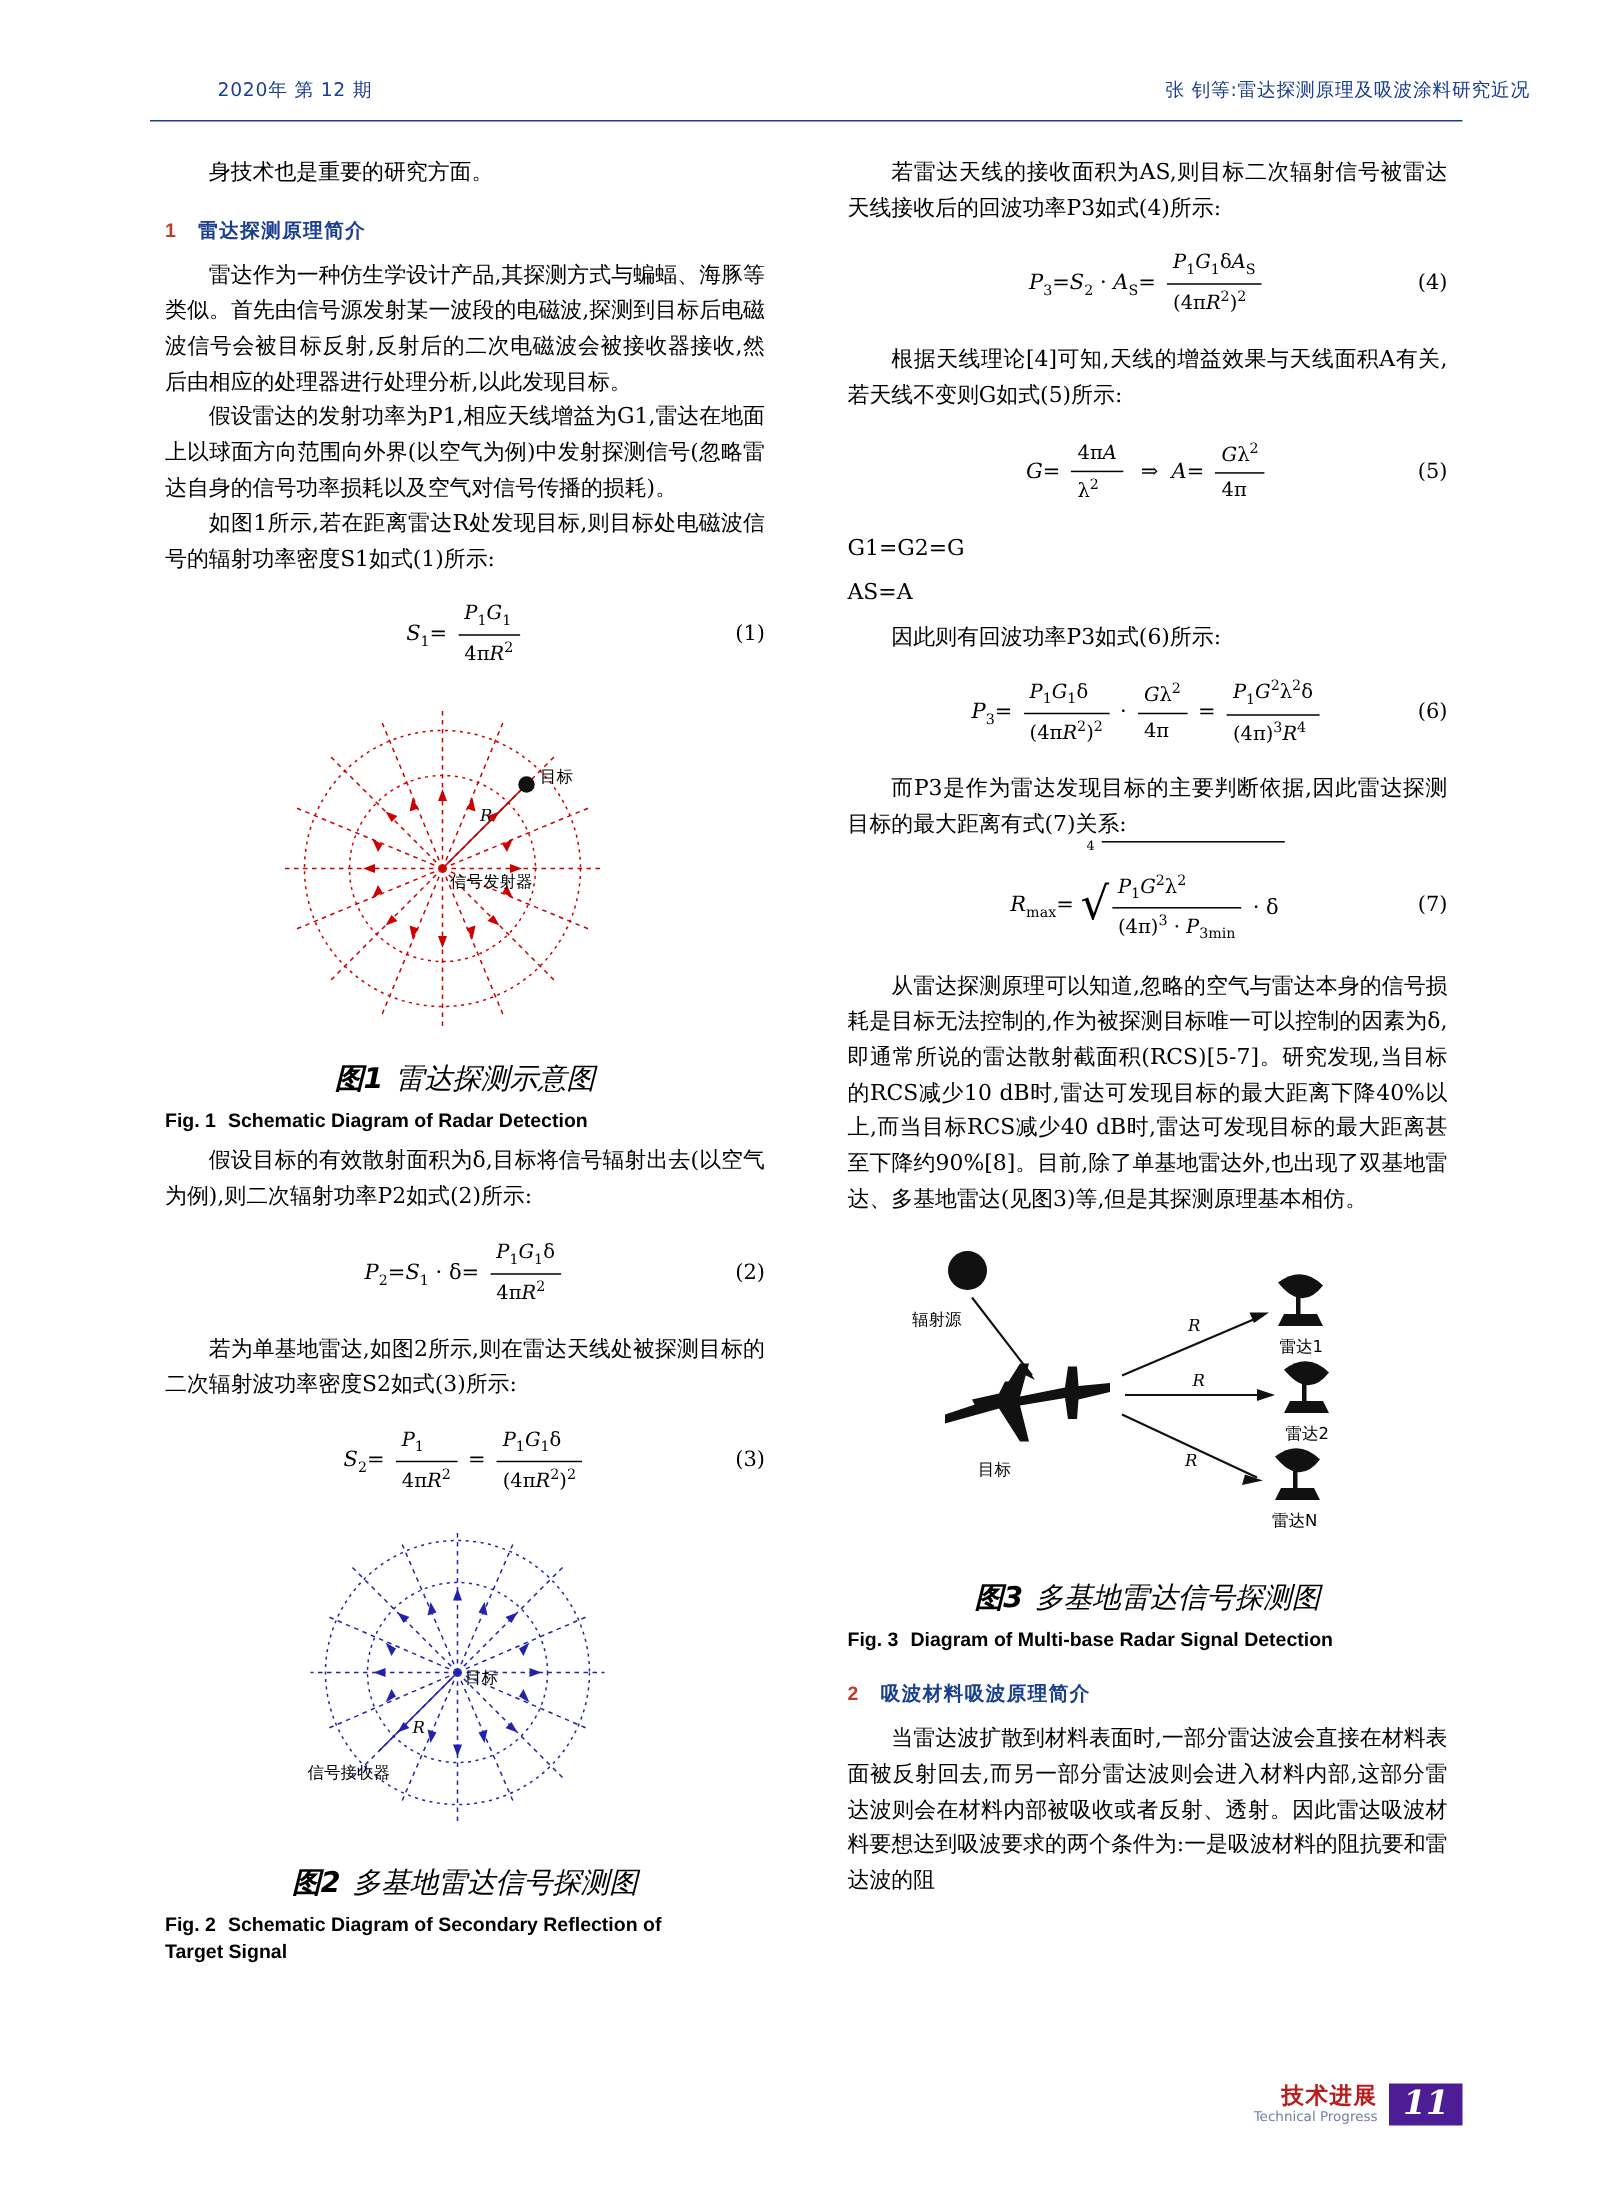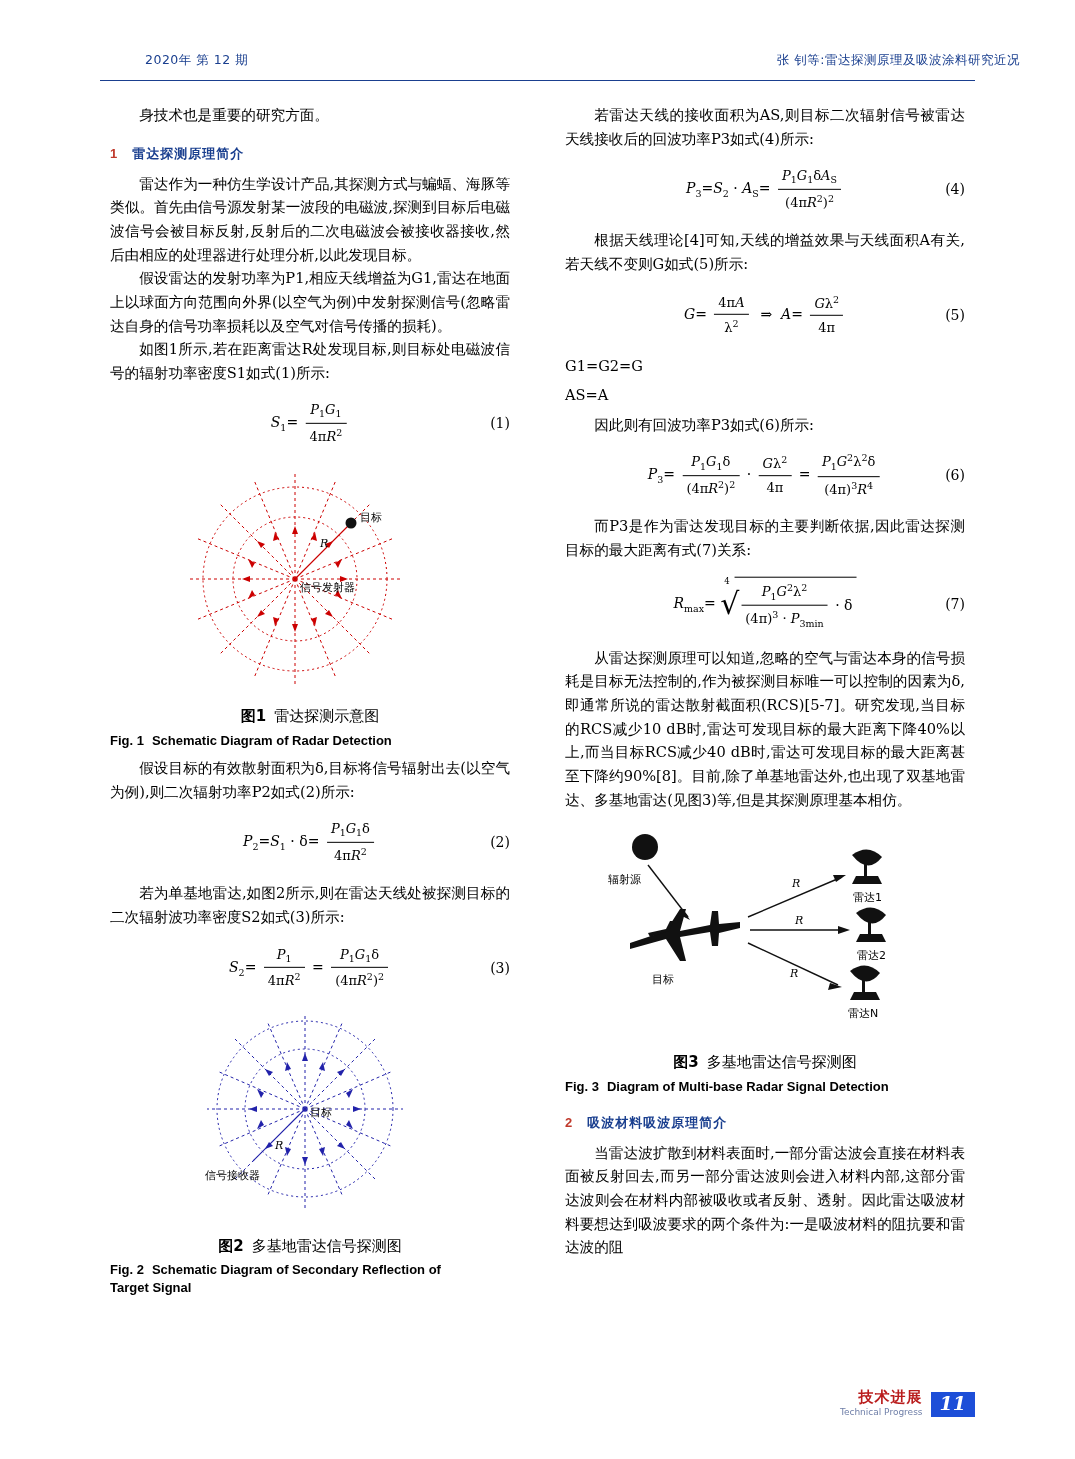--- a/index.html
+++ b/index.html
@@ -110,22 +110,21 @@
   .eq-num {
     position: absolute;
     right: 0;
     top: 50%;
     transform: translateY(-50%);
     font-size: 14px;
   }
   .frac {
     display: inline-block;
     vertical-align: middle;
-    text-align: center;
-    margin: 0 3px;
+    margin: 16px 3px;
   }
   .frac .num {
     display: block;
     padding: 0 4px 1px 4px;
     border-bottom: 1px solid #000;
     font-size: 13px;
   }
   .frac .den {
     display: block;
     padding: 1px 4px 0 4px;
@@ -160,23 +159,24 @@
     padding: 2px 4px 0 4px;
   }
 
   
   .fig {
     margin: 14px 0 6px 0;
     text-align: center;
   }
   .fig-cap-cn {
     text-align: center;
-    font-size: 15px;
+    font-size: 19px;
     font-family: "DejaVu Sans", "Liberation Sans", sans-serif;
     margin-top: 10px;
+    font-style: italic;
   }
   .fig-cap-en {
     text-align: left;
     font-size: 13px;
     font-weight: bold;
     font-family: Liberation Sans, sans-serif;
     margin-top: 3px;
     line-height: 1.4;
   }
   .fig-label { font-weight: bold; margin-right: 8px; }
@@ -200,26 +200,26 @@
     font-family: "DejaVu Sans", "Liberation Sans", sans-serif;
     font-weight: bold;
     letter-spacing: 1px;
   }
   .footer-en {
     font-size: 9px;
     color: #6f7fa8;
     font-family: "DejaVu Sans", "Liberation Sans", sans-serif;
   }
   .footer-pageno {
-    background: #1d4ed8;
+    background: #4c1d95;
     color: #fff;
     font-family: "DejaVu Serif", "Liberation Serif", serif;
     font-style: italic;
     font-weight: bold;
-    font-size: 19px;
+    font-size: 22px;
     padding: 2px 9px 4px 9px;
     line-height: 1;
   }
   svg { display: block; margin: 0 auto; }
   .svg-txt {
     font-family: "DejaVu Sans", "Liberation Sans", sans-serif;
     font-size: 11px;
     fill: #000;
   }
   .svg-txt-it {

